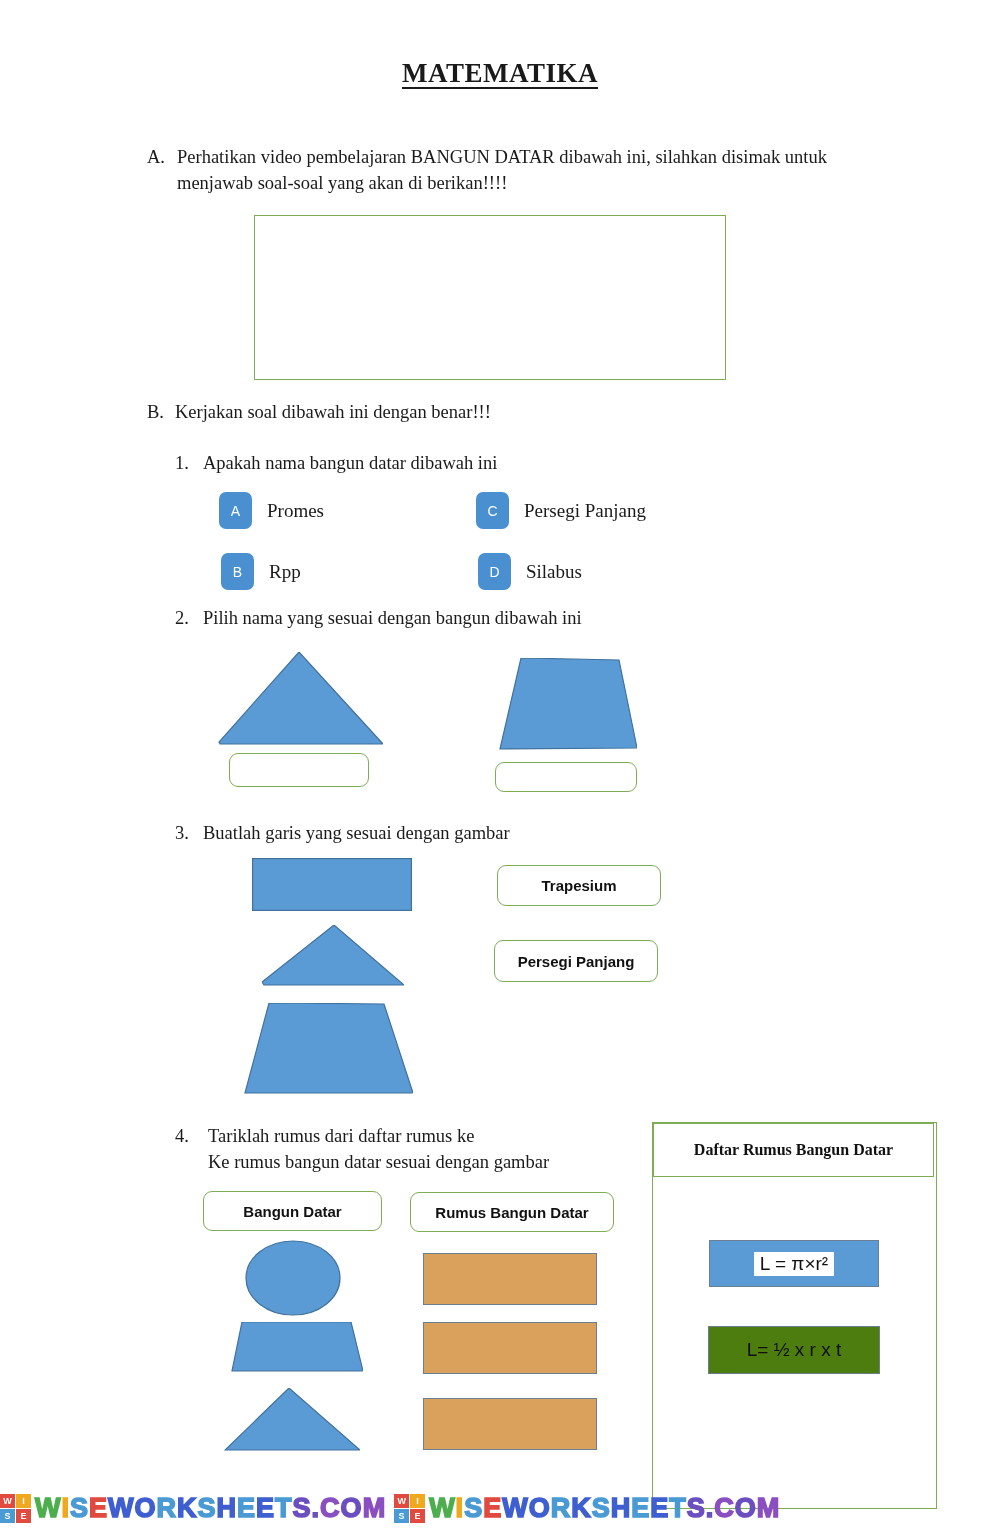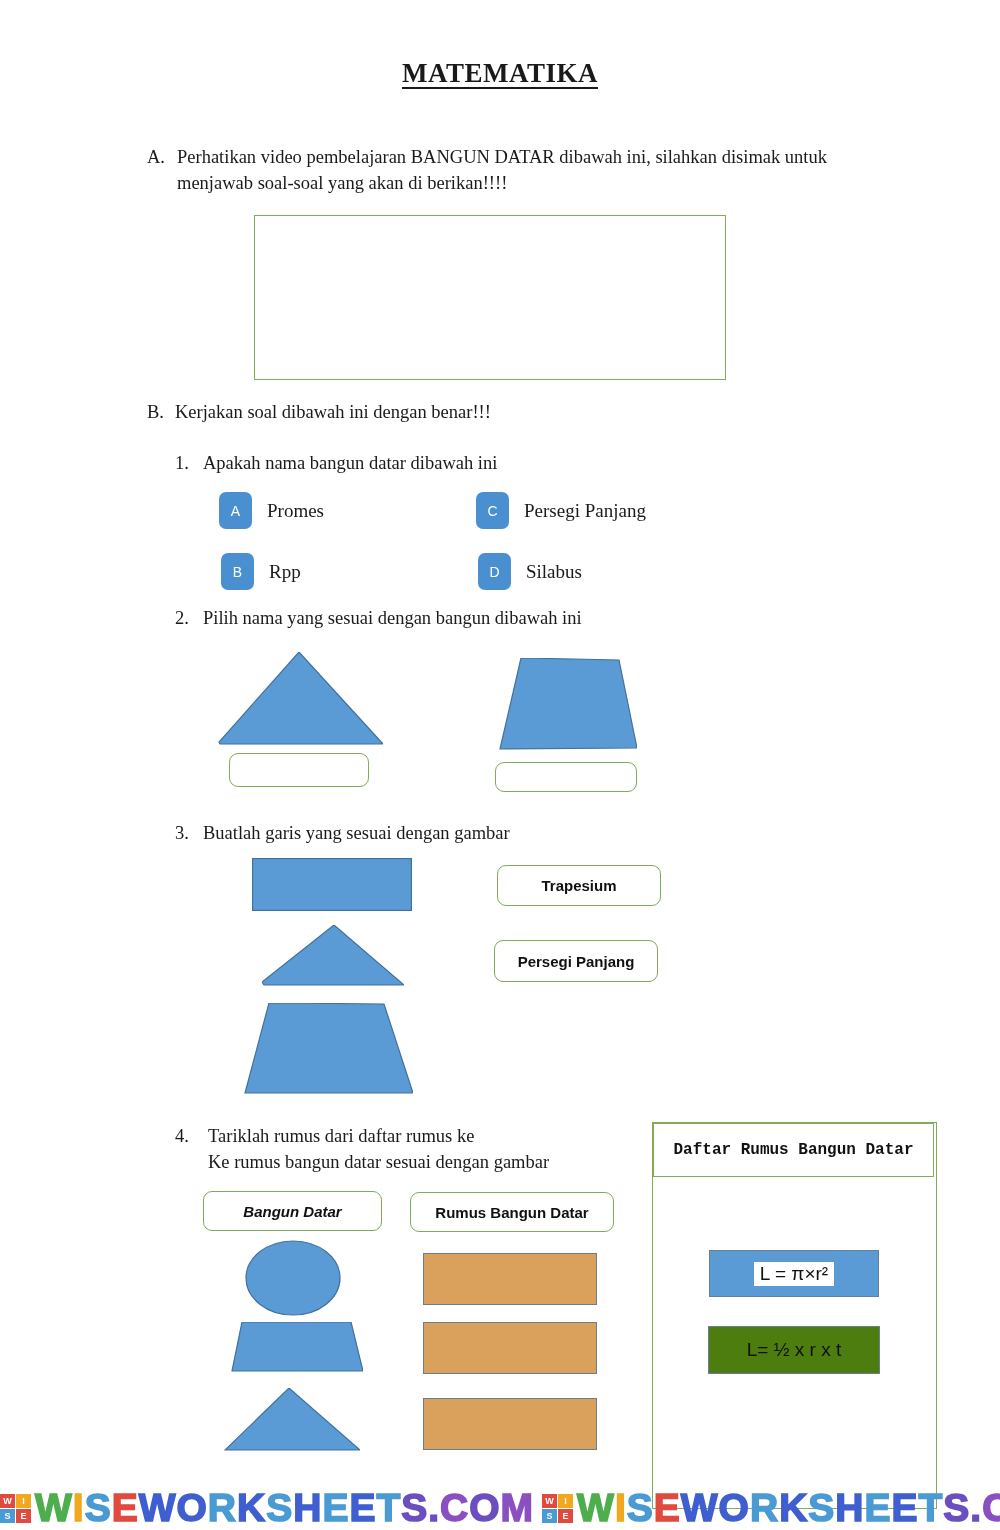--- a/index.html
+++ b/index.html
@@ -116,36 +116,36 @@
     width:283px;height:385px;
     border:1.8px solid #7fad56;
     background:#fff;
   }
   #formula-title{
     position:absolute;left:0px;top:0px;
     width:279px;height:52px;
     border:1.6px solid #7fad56;
     background:#fff;
     display:flex;align-items:center;justify-content:center;
-    font-family:Liberation Mono, monospace;
+    font-family:Liberation Serif, serif;
     font-weight:bold;font-size:16px;color:#111;text-align:right;
   }
   .formula-box{
     position:absolute;
     display:flex;align-items:center;justify-content:center;
     font-family:"Liberation Sans", sans-serif;
     font-size:19px;color:#111;
     border:1.5px solid #6b7f93;
   }
   .formula-blue{background:#5b9bd5;}
   .formula-tan{background:#4d7c0f;}
   .formula-inner-white{
     background:#ffffff;padding:1px 6px;
   }
-  #formula-1{left:56px;top:127px;width:168px;height:45px;}
+  #formula-1{left:56px;top:117px;width:168px;height:45px;}
   #formula-2{left:55px;top:203px;width:170px;height:46px;}
   #formula-3{left:55px;top:279px;width:170px;height:46px;}
 
   
   #watermark{
     position:absolute;left:0;top:1486px;width:1000px;height:44px;
     overflow:hidden;
     display:flex;align-items:center;
   }
   .wm-unit{display:flex;align-items:center;}
@@ -157,21 +157,21 @@
     margin-right:4px;
   }
   .wm-logo span{
     display:flex;align-items:center;justify-content:center;
     font-family:"Liberation Sans", sans-serif;
     font-weight:bold;font-size:9px;color:#fff;
   }
   .wm-text{
     font-family:"Liberation Sans", sans-serif;
     font-weight:bold;
-    font-size:39px;
+    font-size:27px;
     letter-spacing:1px;
     white-space:nowrap;
   }
   .wm-text span{
     -webkit-text-stroke:1.6px currentColor;
     color:transparent;
   }
 </style>
 </head>
 <body>
@@ -258,21 +258,21 @@
 
   <div class="pill" style="left:497px;top:865px;width:162px;height:39px;">Trapesium</div>
   <div class="pill" style="left:494px;top:940px;width:162px;height:40px;">Persegi Panjang</div>
 
   <div class="q" id="q4">
     <span class="qnum">4.</span>
     <span class="qtext">Tariklah rumus dari daftar rumus ke</span>
     <span class="qtext">Ke rumus  bangun datar sesuai dengan gambar</span>
   </div>
 
-  <div class="pill" style="left:203px;top:1191px;width:177px;height:38px;font-style:italic;">Bangun Datar</div>
+  <div class="pill" style="left:203px;top:1191px;width:177px;height:38px;">Bangun Datar</div>
   <div class="pill" style="left:410px;top:1192px;width:202px;height:38px;">Rumus Bangun Datar</div>
 
   <div class="shape" style="left:245px;top:1240px;">
     <svg width="96" height="76" viewBox="0 0 96 76">
       <ellipse cx="48" cy="38" rx="47" ry="37" fill="#5b9bd5" stroke="#41719c" stroke-width="1.2"></ellipse>
     </svg>
   </div>
 
   <div class="shape" style="left:231px;top:1322px;">
     <svg width="132" height="50" viewBox="0 0 132 50">

